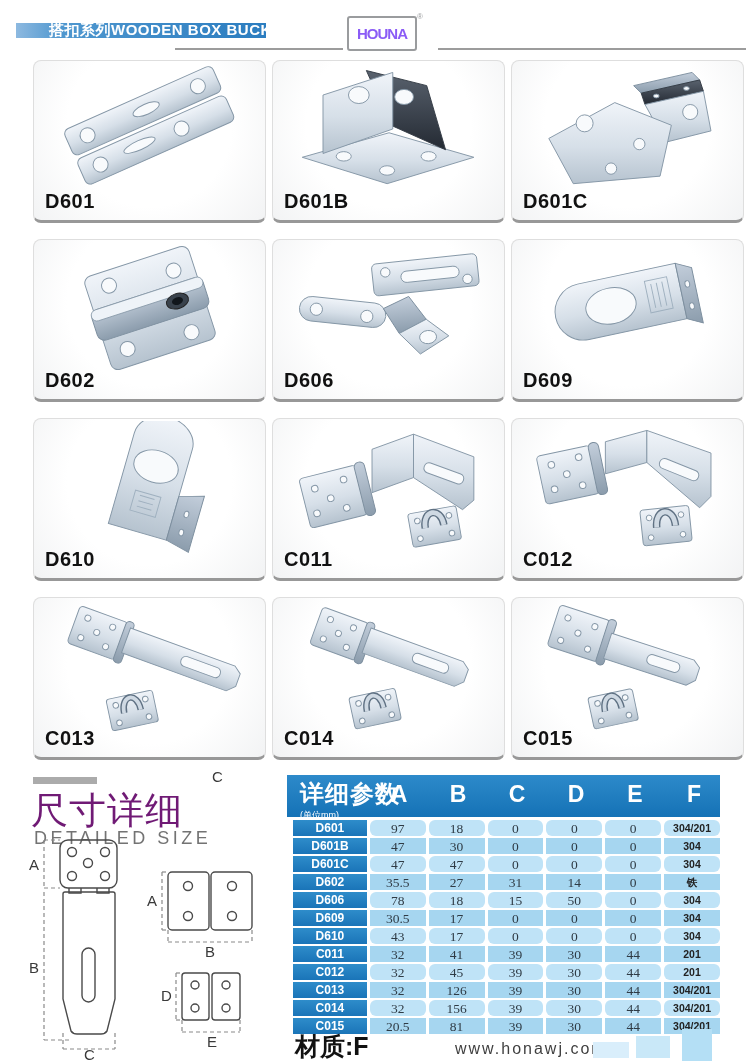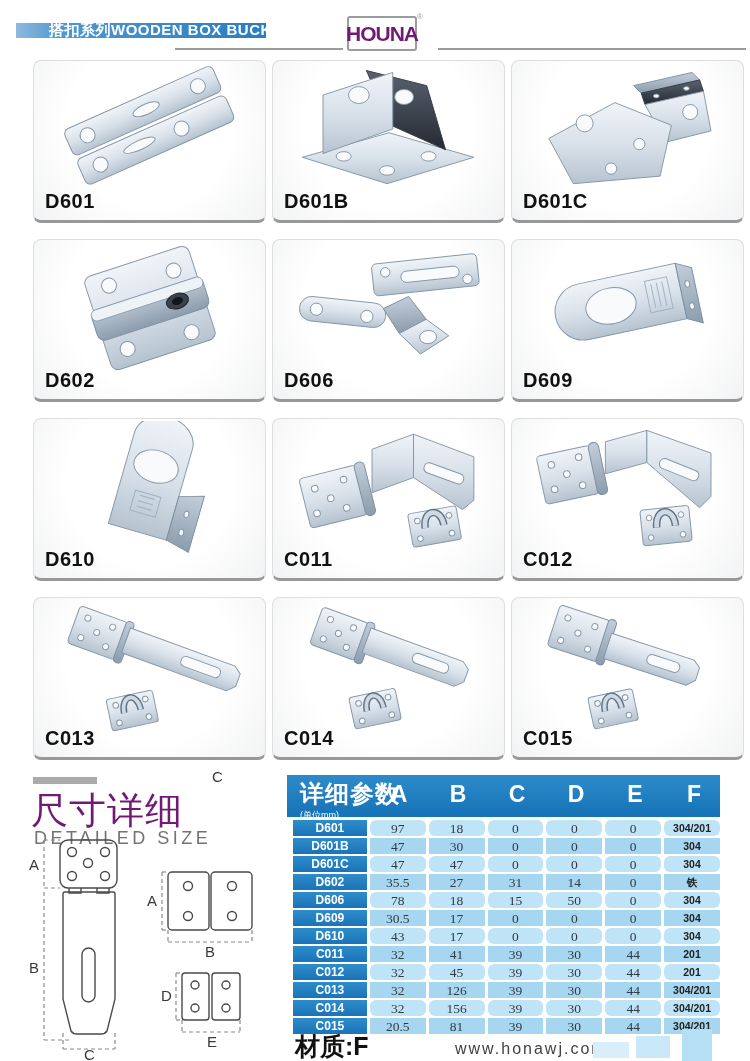--- a/index.html
+++ b/index.html
@@ -9,21 +9,21 @@
   
   .hdr-bar{position:absolute;left:16px;top:23px;width:250px;height:15px;
     background:linear-gradient(90deg,#8db9e0 0%,#4f97cf 18%,#2b7dc0 100%);
     display:flex;align-items:center;}
   .hdr-bar span{color:#fff;font-size:15px;font-weight:bold;padding-left:33px;letter-spacing:.5px;white-space:nowrap;}
   .hdr-line{position:absolute;top:48px;height:2px;background:#9c9c9c;}
   .hdr-line.left{left:175px;width:168px;}
   .hdr-line.right{left:438px;width:308px;}
   .logo{position:absolute;left:347px;top:16px;width:66px;height:31px;
     border:2.5px solid #9a9c9e;border-radius:3px;display:flex;align-items:center;justify-content:center;}
-  .logo-text{color:#701a75;font-weight:bold;font-size:21px;letter-spacing:-1px;}
+  .logo-text{color:#8b5cf6;font-weight:bold;font-size:15px;letter-spacing:-1px;}
   .logo-reg{position:absolute;right:-8px;top:-6px;font-size:8px;color:#9a9c9e;}
 
   
   .grid{position:absolute;left:33px;top:60px;width:711px;height:700px;
     display:grid;grid-template-columns:repeat(3,233px);grid-template-rows:repeat(4,163px);
     column-gap:6px;row-gap:16px;}
   .card{position:relative;background:radial-gradient(circle at 50% 40%,#ffffff 55%,#f2f3f4 100%);
     border:1px solid #dedede;border-bottom:3px solid #989898;border-radius:8px;box-sizing:border-box;}
   .card svg{display:block;margin:2px auto 0 auto;}
   .code{position:absolute;left:11px;bottom:7px;font-size:20px;font-weight:bold;color:#111;letter-spacing:.5px;}

